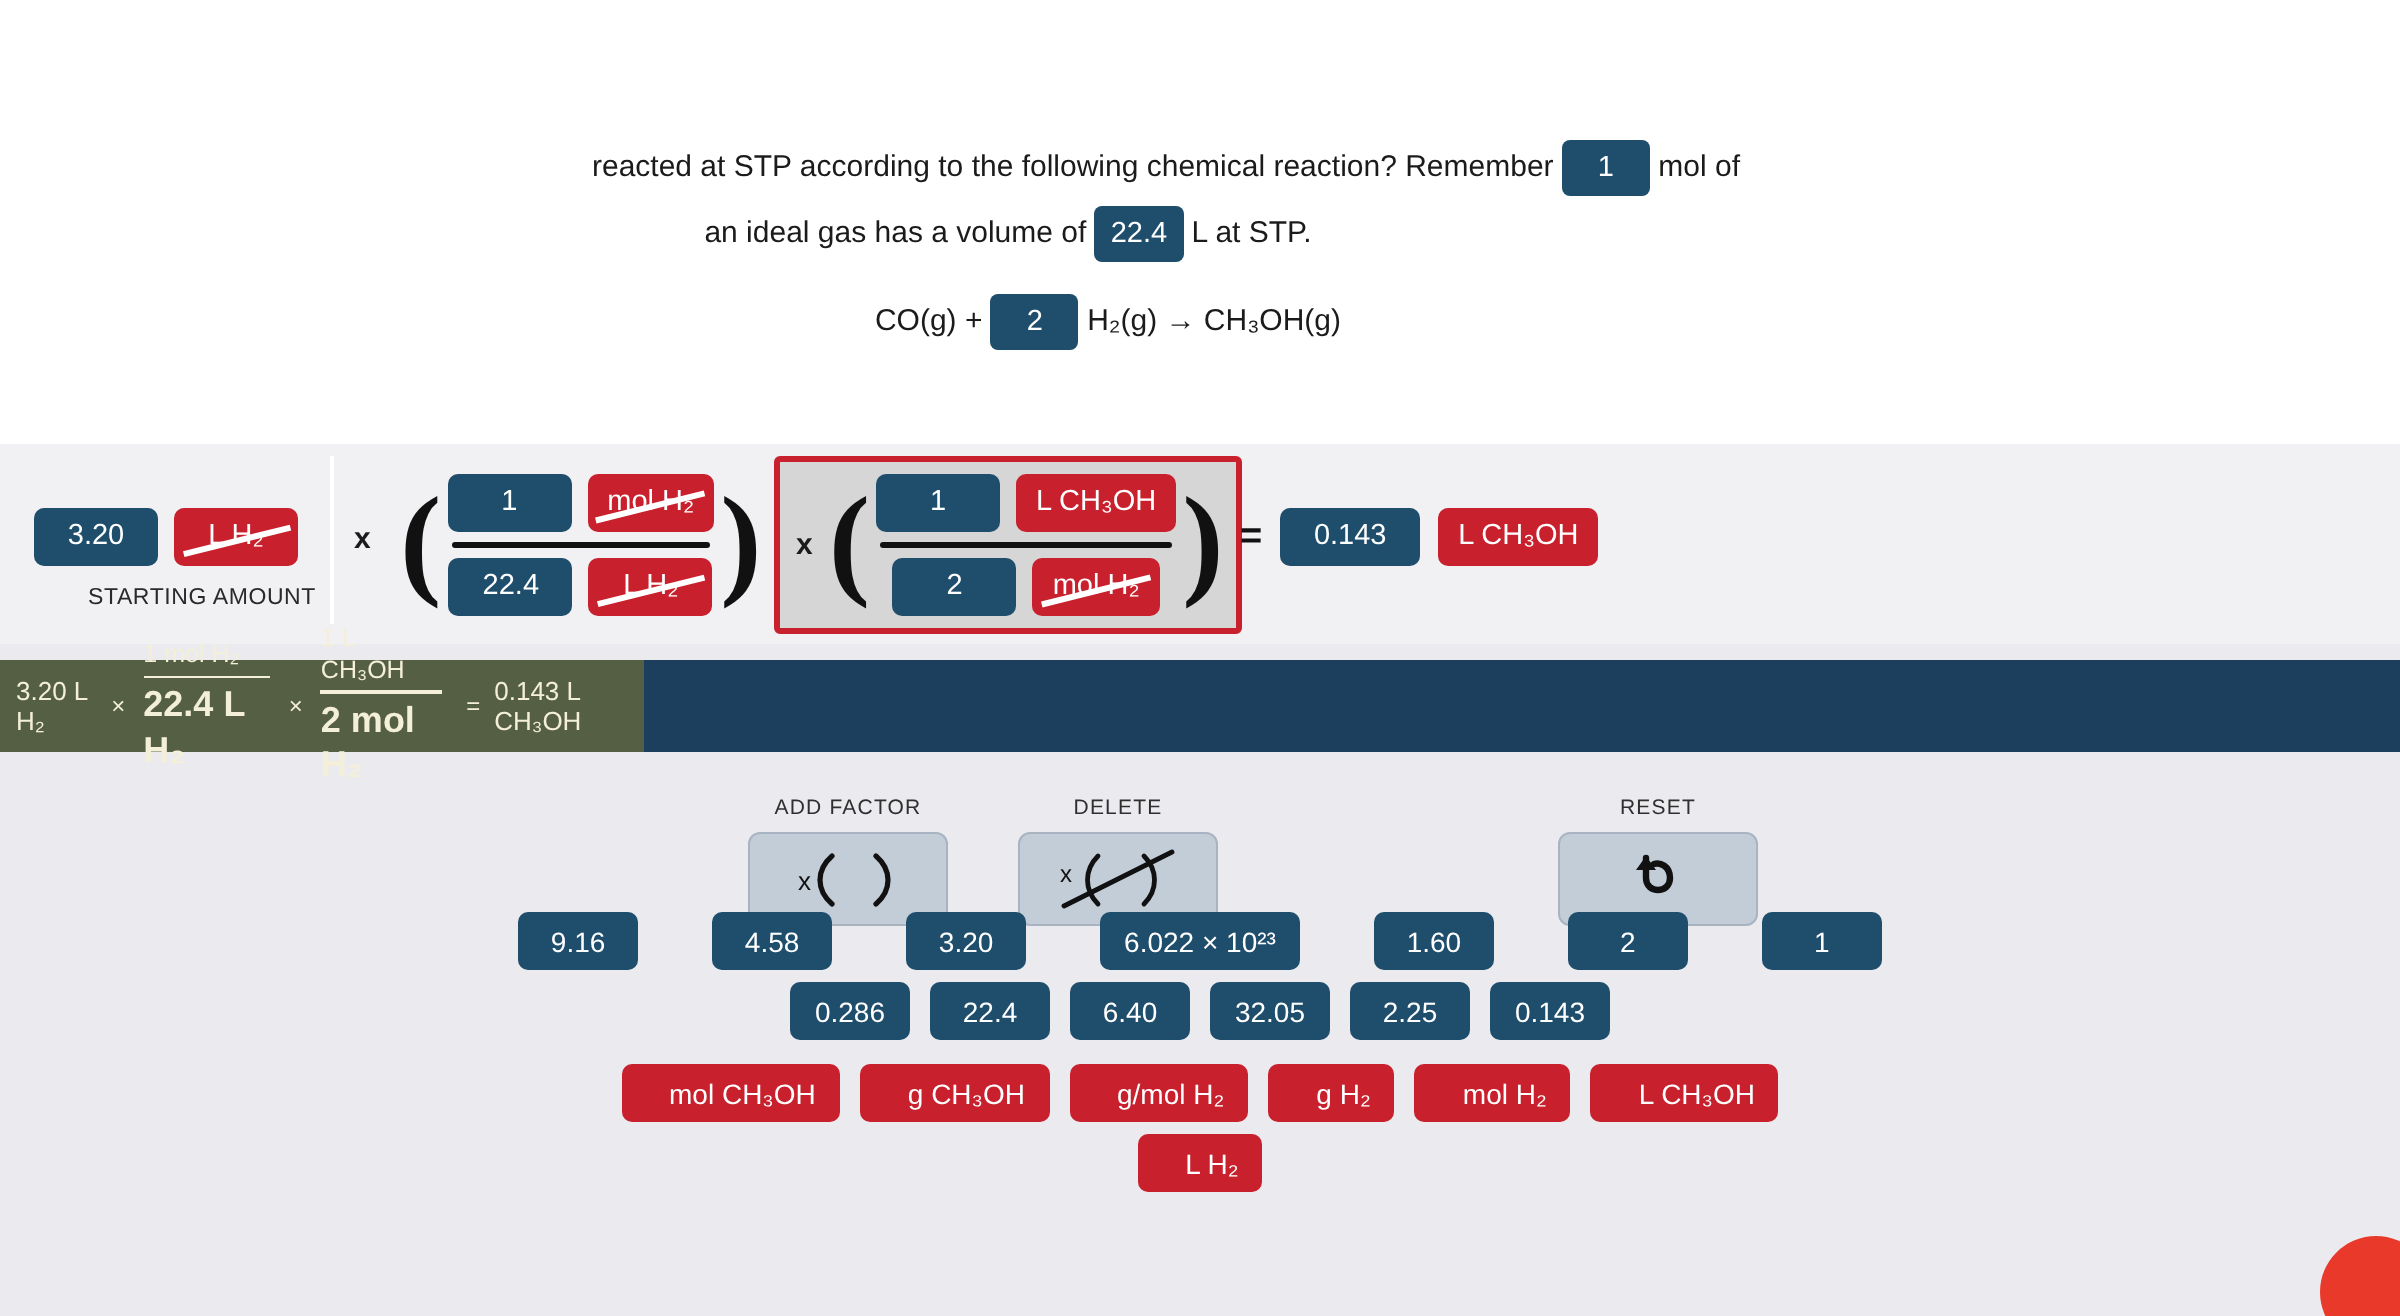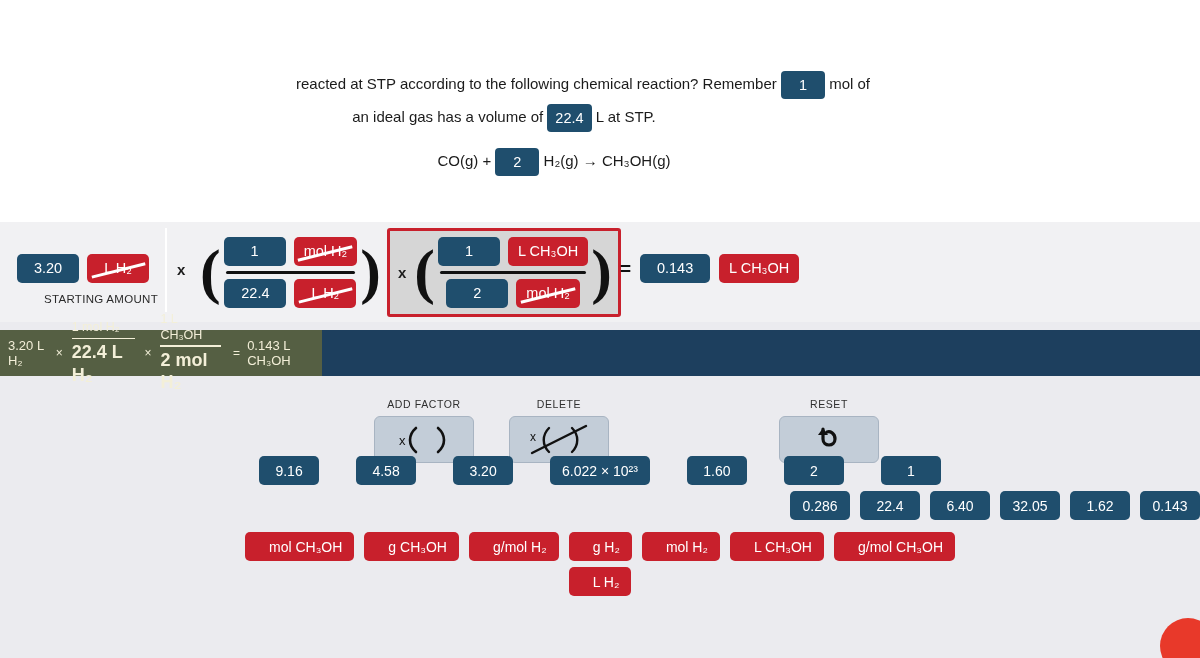--- a/index.html
+++ b/index.html
@@ -157,21 +157,21 @@
     color: #fff; border-radius: 5px; text-align: center;
     font-size: 14px; line-height: 1;
     display: flex; align-items: center; justify-content: center;
     height: 29px; padding: 0 12px; min-width: 60px; white-space: nowrap;
     cursor: pointer;
   }
   .opt.navy { background: #1f4e6d; }
   .opt.red  { background: #c8202c; padding-left: 24px; }
 
   .r1 { top: 456px; gap: 37px; }
-  .r2 { top: 491px; justify-content: flex-end; }
+  .r2 { top: 491px; }
   .r3 { top: 532px; }
   .r4 { top: 567px; }
 
   
   .help-bubble {
     position: absolute; right: -16px; bottom: -16px;
     width: 56px; height: 56px; border-radius: 50%;
     background: #e8392a;
   }
 </style>
@@ -316,29 +316,28 @@
     <div class="opt navy">6.022 × 10²³</div>
     <div class="opt navy">1.60</div>
     <div class="opt navy">2</div>
     <div class="opt navy">1</div>
   </div>
 <div class="opt-row r2">
     <div class="opt navy">0.286</div>
     <div class="opt navy">22.4</div>
     <div class="opt navy">6.40</div>
     <div class="opt navy">32.05</div>
-    <div class="opt navy">1.62</div>
+    <div class="opt navy">2.25</div>
     <div class="opt navy">0.143</div>
   </div>
 <div class="opt-row r3">
     <div class="opt red">mol CH₃OH</div>
     <div class="opt red">g CH₃OH</div>
     <div class="opt red">g/mol H₂</div>
     <div class="opt red">g H₂</div>
     <div class="opt red">mol H₂</div>
     <div class="opt red">L CH₃OH</div>
-    <div class="opt red">g/mol CH₃OH</div>
   </div>
 <div class="opt-row r4">
     <div class="opt red">L H₂</div>
   </div>
 
 <div class="help-bubble"></div>
 
 </body></html>

